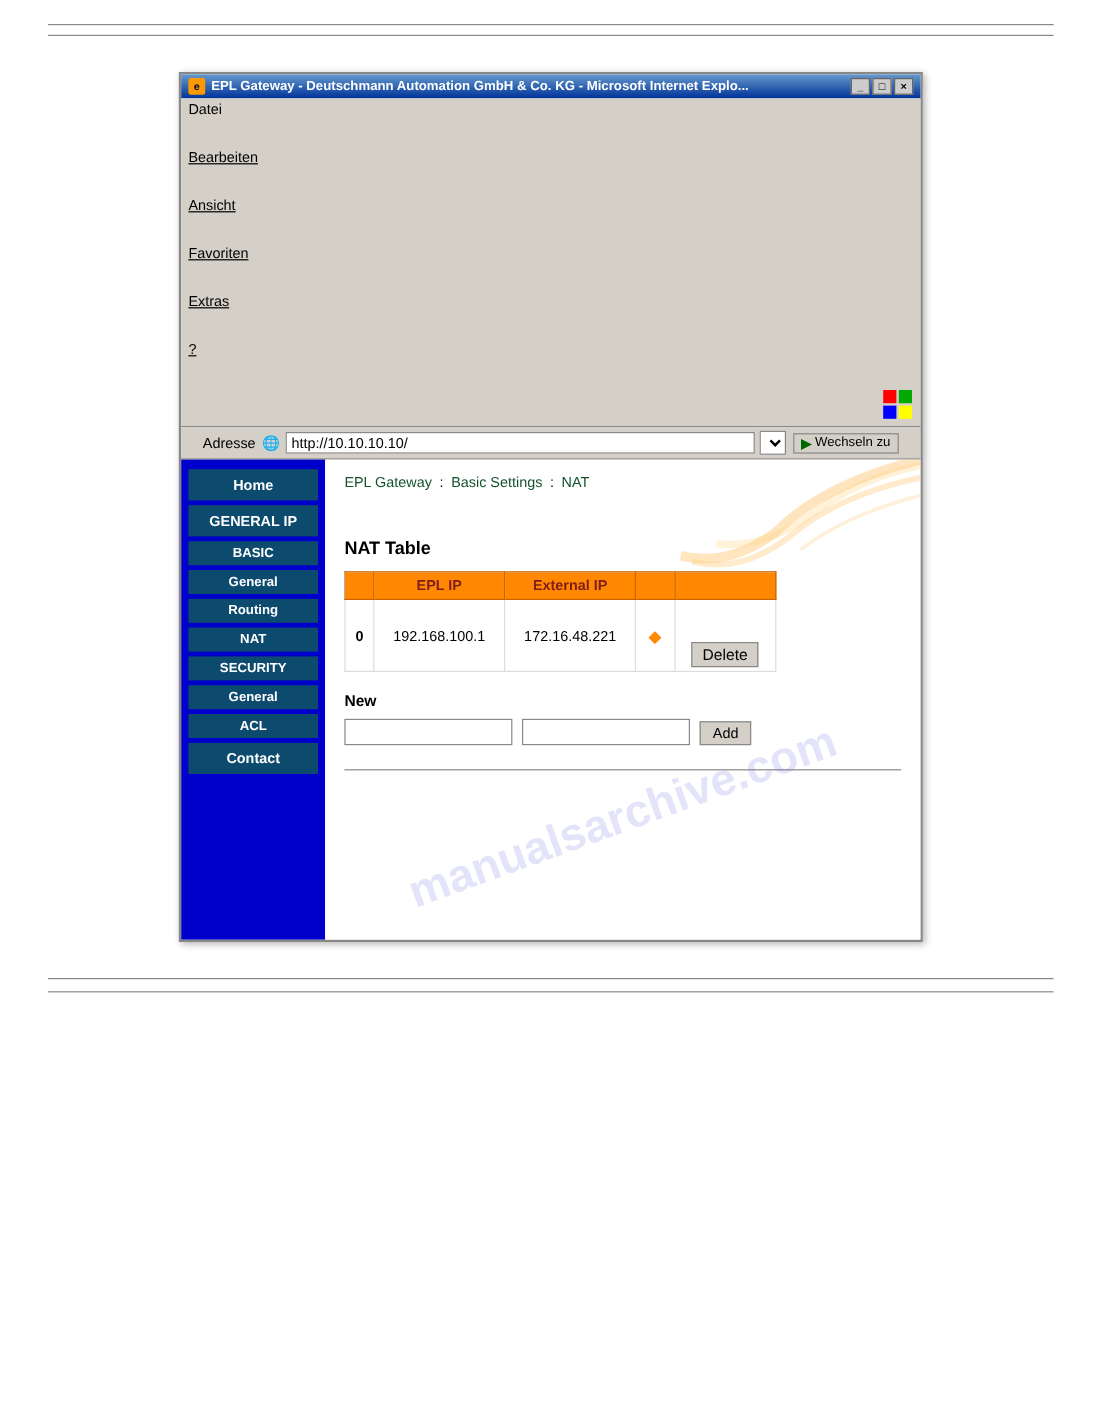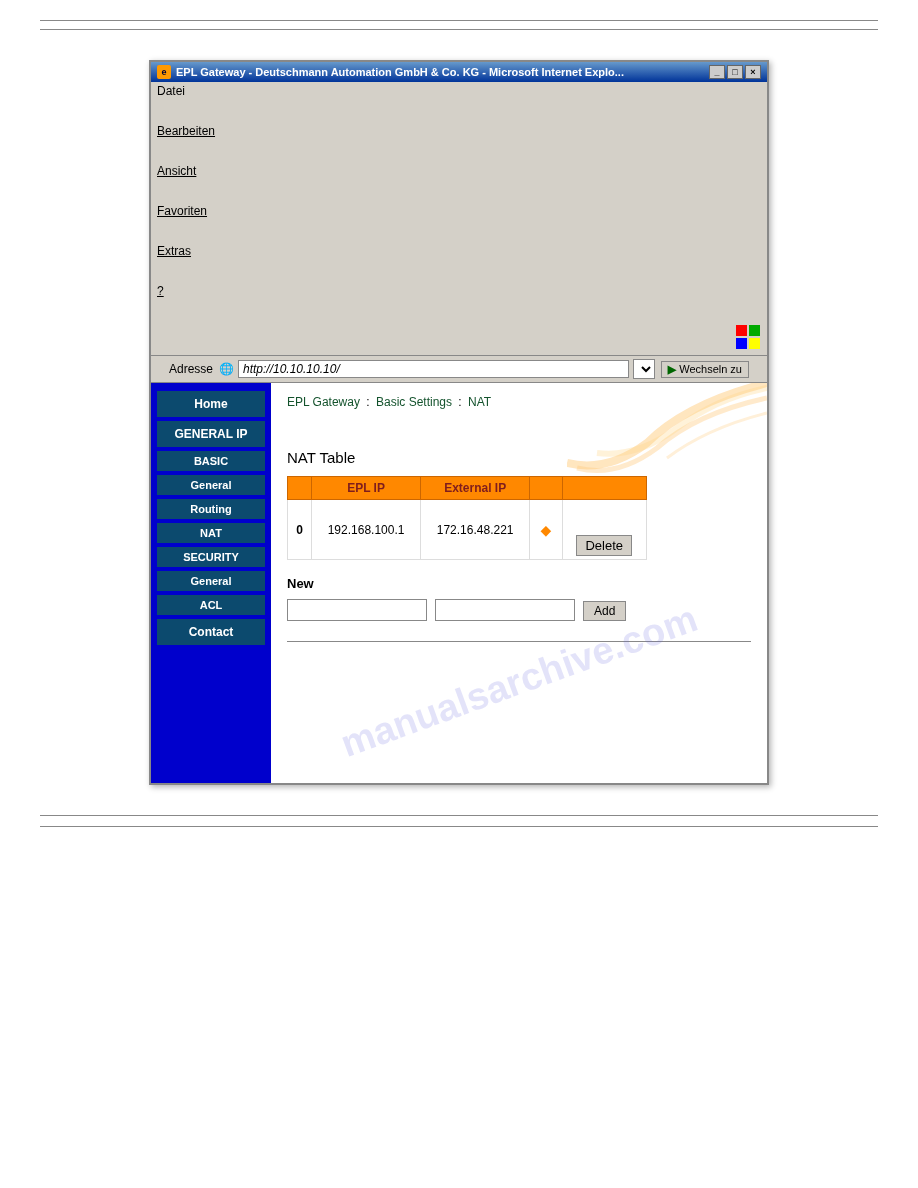--- a/index.html
+++ b/index.html
@@ -111,21 +111,20 @@
       align-items: center;
       flex: 1;
       gap: 4px;
     }
     .address-input {
       flex: 1;
       border: 1px solid #888;
       padding: 1px 4px;
       font-size: 12px;
       background: #fff;
-      font-style: italic;
     }
     .address-go-btn {
       background: #d4d0c8;
       border: 1px solid #888;
       padding: 1px 6px;
       font-size: 11px;
       cursor: pointer;
       display: flex;
       align-items: center;
       gap: 3px;
@@ -194,21 +193,21 @@
     }
     .breadcrumb a {
       color: #14532d;
       text-decoration: none;
     }
     .breadcrumb .sep { margin: 0 3px; }
 
     
     .nat-table-title {
       font-size: 15px;
-      font-weight: normal;
+      font-weight: bold;
       margin-bottom: 10px;
       margin-top: 40px;
     }
 
     table.nat-table {
       border-collapse: collapse;
       width: 100%;
       max-width: 360px;
       margin-bottom: 16px;
     }

